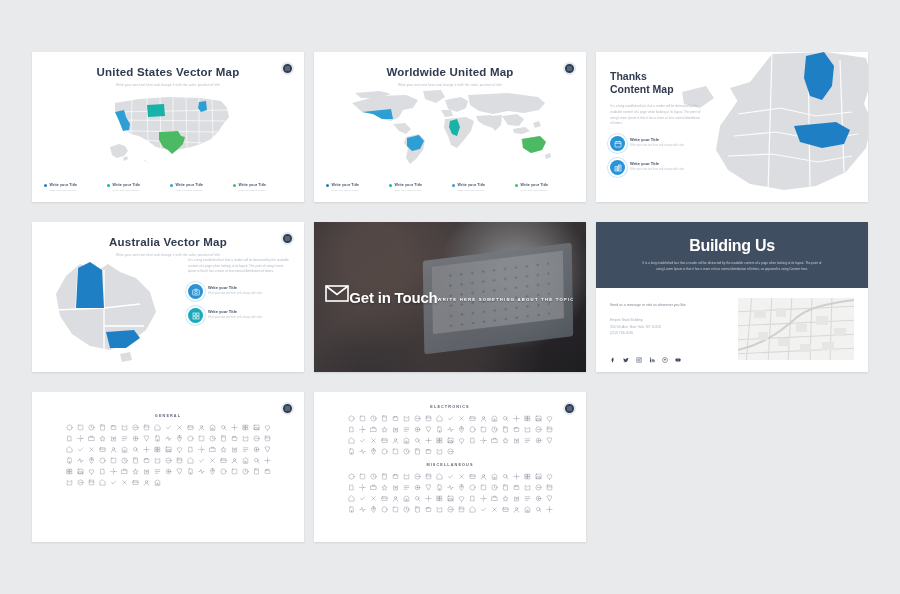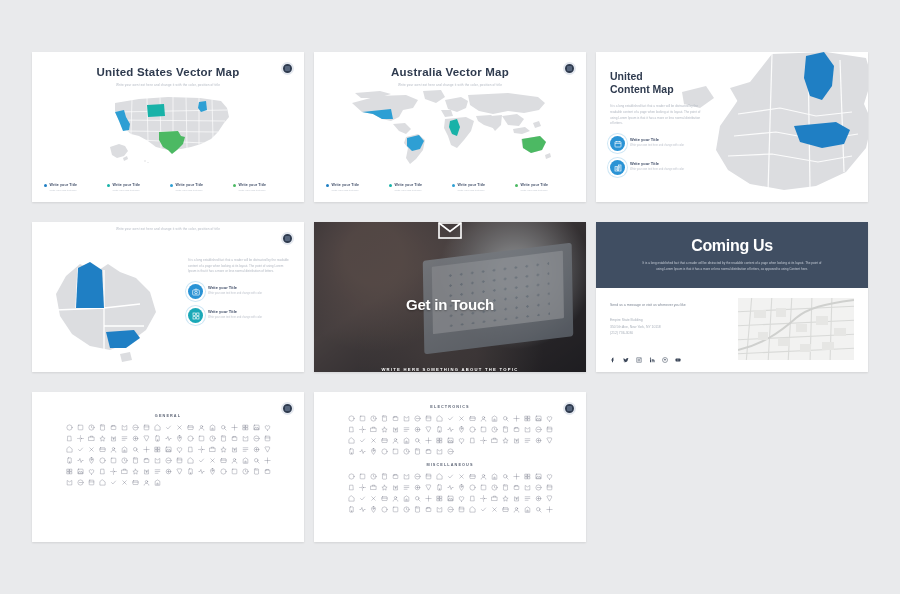--- a/index.html
+++ b/index.html
@@ -118,22 +118,22 @@
     background:#eef1f3;border-radius:1px;
   }
   .ph-scr-dots{
     position:absolute;inset:8% 10%;
     background-image:radial-gradient(circle,#9fb0bd 1px, rgba(0,0,0,0) 1.4px);
     background-size:11px 10px;opacity:.75;
   }
   .veil{position:absolute;inset:0;background:rgba(26,30,38,.48);}
   .veil-b{position:absolute;inset:0;background:rgba(20,24,31,.60);}
   .ph-center{
-    position:absolute;inset:0;display:flex;flex-direction:column;
-    align-items:center;justify-content:space-between;gap:0;
+    position:absolute;inset:0;display:flex;
+    align-items:center;justify-content:center;gap:0;
   }
   .ph-icon{margin-bottom:8px;}
   .ph-icon svg{display:block;}
   .ph-h{
     color:#ffffff;font-size:15px;font-weight:700;letter-spacing:-.2px;
     text-shadow:0 1px 2px rgba(0,0,0,.35);
   }
   .ph-s{
     color:#ffffff;font-size:4.2px;font-weight:700;letter-spacing:1.25px;
     margin-top:5px;text-shadow:0 1px 1px rgba(0,0,0,.4);
@@ -242,21 +242,21 @@
             <span class="leg-dot" style="background:#4cb963"></span>
             <span class="leg-title">Write your Title</span>
           </div>
         <div class="leg-sub">Write your own text here</div>
       </div>
     </div>
   </div>
 
   <div class="slide">
     <div class="badge"></div>
-    <div class="s-title">Australia Vector Map</div>
+    <div class="s-title">Worldwide United Map</div>
     <div class="s-sub">Write your own text here and change it with the color, position of title</div>
     <div class="mapwrap">
       <svg class="map" width="214" height="80" viewBox="0 0 428 160" aria-hidden="true">
         <g class="land">
 
           <path d="M18 30 L70 16 L126 14 L150 24 L140 40 L120 44 L112 58 L96 66 L78 62 L60 52 L38 48 Z"></path>
           <path d="M24 10 L74 6 L96 12 L70 20 L36 20 Z"></path>
           <path d="M100 72 L124 70 L136 82 L126 92 L112 86 Z"></path>
 
           <path d="M160 6 L196 4 L204 18 L186 30 L164 22 Z"></path>
@@ -332,21 +332,21 @@
         <path d="M52 104 L96 102 L142 110 L176 104"></path>
         <path d="M96 2 L92 140"></path>
           <path d="M132 4 L134 136"></path>
           <path d="M164 8 L168 120"></path>
       </g>
       <path class="hl-dblue" d="M130 4 L148 0 L158 14 L156 34 L146 48 L134 44 L128 26 Z"></path>
       <path class="hl-dblue" d="M118 74 L160 70 L174 78 L168 92 L146 96 L124 90 Z"></path>
     </svg>
     <div class="eu-left">
       <div class="eu-h">
-        <span>United</span><br>
+        <span>Thanks</span><br>
         <span>Content Map</span>
       </div>
       <div class="eu-p">It is a long established fact that a reader will be distracted by the readable content of a page when looking at its layout. The point of using Lorem Ipsum is that it has a more or less normal distribution of letters.</div>
       <div class="icon-row">
         <div class="circ">
           <svg viewBox="0 0 24 24" fill="none" stroke="#ffffff" stroke-width="2">
               <rect x="3" y="5" width="18" height="16" rx="2"></rect>
               <path d="M3 10h18M8 3v4M16 3v4"></path>
             </svg>
         </div>
@@ -366,20 +366,21 @@
         <div class="ic-txt">
           <div class="ic-title">Write your Title</div>
           <div class="ic-sub">Write your own text here and change with color</div>
         </div>
       </div>
     </div>
   </div>
 
   <div class="slide">
     <div class="badge"></div>
+    <div class="s-title">Australia Vector Map</div>
     <div class="s-sub">Write your own text here and change it with the color, position of title</div>
     <svg style="position:absolute;left:12px;top:36px;" width="120" height="104" viewBox="0 0 120 104" aria-hidden="true">
       <path class="land" d="M22 18 L36 6 L52 14 L64 6 L76 14 L92 20 L106 34 L112 54 L102 72 L86 84 L66 92 L46 88 L28 76 L16 58 L12 36 Z"></path>
       <g stroke="#ffffff" stroke-width="1.3" fill="none">
         <path d="M12 52 L60 50 L60 92"></path>
           <path d="M60 50 L60 12"></path>
         <path d="M60 50 L96 46"></path>
           <path d="M60 68 L100 68"></path>
         <path d="M34 10 L32 50"></path>
       </g>
@@ -435,21 +436,21 @@
             <path d="M1 1l11 8.5L23 1"></path>
         </svg>
       </div>
       <div class="ph-h">Get in Touch</div>
       <div class="ph-s">WRITE HERE SOMETHING ABOUT THE TOPIC</div>
     </div>
   </div>
 
   <div class="slide">
     <div class="c-banner">
-      <div class="c-h">Coming Us</div>
+      <div class="c-h">Building Us</div>
       <div class="c-p">It is a long established fact that a reader will be distracted by the readable content of a page when looking at its layout. The point of using Lorem Ipsum is that it has a more or less normal distribution of letters, as opposed to using Content here.</div>
     </div>
     <div class="c-body">
       <div class="c-left">
         <div class="c-lead">Send us a message or visit us whenever you like</div>
         <div class="c-addr">
           <div>Empire State Building</div>
           <div>350 5th Ave, New York, NY 10118</div>
           <div>(212) 736-3030</div>
         </div>

